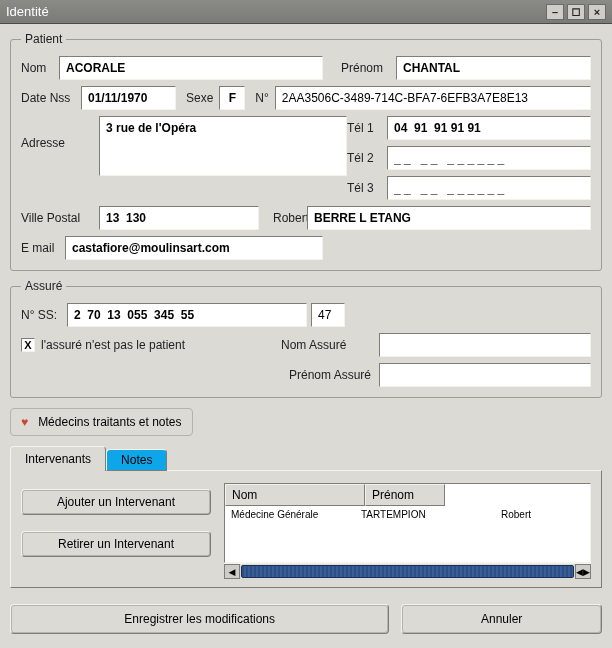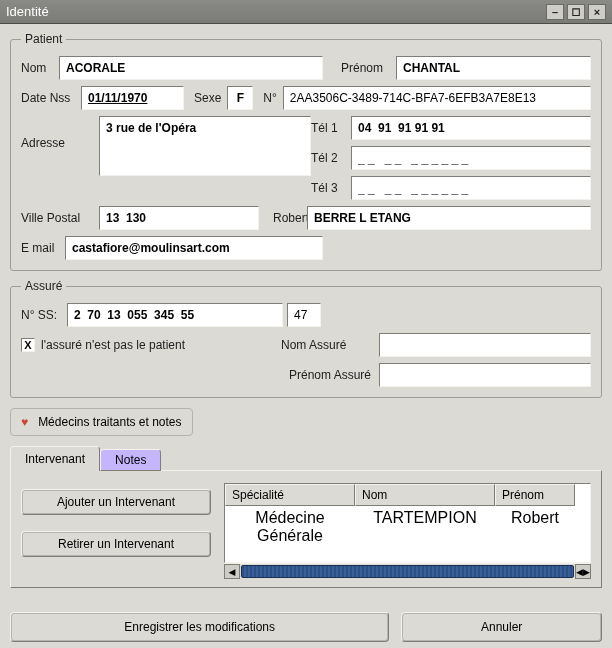--- a/index.html
+++ b/index.html
@@ -112,21 +112,21 @@
     border-left: 1px solid #f4f2ed;
     border-right: 1px solid #7f7d78;
     border-top-left-radius: 4px;
     border-top-right-radius: 4px;
     background: #dcdad5;
     cursor: pointer;
     position: relative;
     z-index: 2;
   }
   .tab.inactive {
-    background: #c4b5fd;
+    background: #0ea5e9;
     border-bottom: 1px solid #7f7d78;
     z-index: 0;
     padding-top:3px; padding-bottom:3px;
   }
   .tabpanel {
     border-top: 1px solid #f4f2ed;
     border-left: 1px solid #f4f2ed;
     border-right: 1px solid #7f7d78;
     border-bottom: 1px solid #7f7d78;
     padding: 12px 10px 8px 10px;
@@ -151,21 +151,21 @@
     border-top: 1px solid #f4f2ed;
     border-left: 1px solid #f4f2ed;
     border-right: 1px solid #7f7d78;
     border-bottom: 1px solid #7f7d78;
     padding: 3px 6px;
     font-size: 12px;
     text-align: left;
   }
   .tbody { flex:1; overflow:hidden;}
   .trow { display:flex; }
-  .td { padding: 3px 6px; font-size: 16px; text-align: center; overflow:hidden;}
+  .td { padding: 3px 6px; font-size: 10px; text-align: left; overflow:hidden;}
   .col0{width:130px;} .col1{width:140px;} .col2{width:80px;}
   .hscroll {
     height: 16px;
     background: #dcdad5;
     border-top: 1px solid #f4f2ed;
     display:flex; align-items:stretch;
   }
   .hscroll .arr {
     width: 16px;
     background: #cfcdc8;
@@ -174,21 +174,21 @@
     font-size:9px; cursor:pointer;
   }
   .hscroll .thumb {
     flex:1;
     margin: 1px 1px;
     background: repeating-linear-gradient(90deg,#2b4f86 0 2px,#3a5f96 2px 4px);
     border: 1px solid #1a2f56;
     border-radius: 2px;
   }
   .bottom {
-    display:flex; gap: 12px; margin-top: 24px;
+    display:flex; gap: 12px; margin-top: 16px;
   }
   .bottom .btn { flex:1; padding: 7px 10px; }
 </style>
 </head>
 <body>
 
 <div class="titlebar">
   <span class="title">Identité</span>
   <span class="winbtn">–</span>
   <span class="winbtn">◻</span>
@@ -203,30 +203,30 @@
 
     <div class="row">
       <span class="lbl" style="width:38px">Nom</span>
       <input class="inp" style="width: 264px;" value="ACORALE">
       <span class="lbl" style="margin-left:18px;width:55px">Prénom</span>
       <input class="inp" style="flex: 1 1 0%;" value="CHANTAL">
     </div>
 
     <div class="row">
       <span class="lbl" style="width:60px">Date Nss</span>
-      <input class="inp" style="width: 103px; text-decoration: underline;" value="01/11/1970">
+      <input class="inp" style="width: 95px;" value="01/11/1970">
       <span class="lbl" style="margin-left:10px">Sexe</span>
       <input class="inp" style="width: 26px; margin-left: 6px; text-align: center;" value="F">
       <span class="lbl" style="margin-left:10px">N°</span>
       <input class="inp" style="flex: 1 1 0%; margin-left: 6px; font-weight: normal;" value="2AA3506C-3489-714C-BFA7-6EFB3A7E8E13">
     </div>
 
     <div class="row top">
       <span class="lbl" style="width:60px;padding-top:20px">Adresse</span>
-      <textarea class="ta" style="width: 212px; margin-left: 18px;">3 rue de l'Opéra</textarea>
+      <textarea class="ta" style="width: 248px; margin-left: 18px;">3 rue de l'Opéra</textarea>
       <div style="margin-left:0;flex:1">
         <div class="row">
           <span class="lbl" style="width:40px">Tél 1</span>
           <input class="inp" style="flex: 1 1 0%;" value="04  91  91 91 91">
         </div>
         <div class="row">
           <span class="lbl" style="width:40px">Tél 2</span>
           <input class="inp" style="flex: 1 1 0%; font-weight: normal; color: rgb(85, 85, 85);" value="_ _   _ _   _ _ _ _ _ _">
         </div>
         <div class="row" style="margin-bottom:0">
@@ -247,21 +247,21 @@
       <span class="lbl" style="width:44px">E mail</span>
       <input class="inp" style="width: 258px;" value="castafiore@moulinsart.com">
     </div>
   </fieldset>
 
   
   <fieldset>
     <legend>Assuré</legend>
     <div class="row">
       <span class="lbl" style="width:46px">N° SS:</span>
-      <input class="inp" style="width: 216px;" value="2  70  13  055  345  55">
+      <input class="inp" style="width: 240px;" value="2  70  13  055  345  55">
       <input class="inp" style="width: 34px; margin-left: 4px; font-weight: normal; background: #ffffff;" value="47">
     </div>
     <div class="row">
       <span class="checkbox">X</span>
       <span class="lbl" style="width:240px">l'assuré n'est pas le patient</span>
       <span class="lbl" style="width:90px;margin-right:8px">Nom Assuré</span>
       <input class="inp" style="flex: 1 1 0%;" value="">
     </div>
     <div class="row" style="margin-bottom:0">
       <span style="width:260px"></span>
@@ -272,33 +272,32 @@
 
   
   <div class="section-hdr">
     <span class="heart">♥</span>
     <span>Médecins traitants et notes</span>
   </div>
 
   
   <div class="tabs">
     <div class="tabbar">
-      <div class="tab">Intervenant</div>
+      <div class="tab">Intervenants</div>
       <div class="tab inactive">Notes</div>
     </div>
     <div class="tabpanel">
       <div class="panel-flex">
         <div class="panel-left">
           <button class="btn">Ajouter un Intervenant</button>
           <button class="btn">Retirer un Intervenant</button>
         </div>
         <div class="panel-right">
           <div class="table">
             <div class="thead">
-              <div class="th col0">Spécialité</div>
               <div class="th col1">Nom</div>
               <div class="th col2">Prénom</div>
             </div>
             <div class="tbody">
               <div class="trow">
                 <div class="td col0">Médecine Générale</div>
                 <div class="td col1">TARTEMPION</div>
                 <div class="td col2">Robert</div>
               </div>
             </div>

